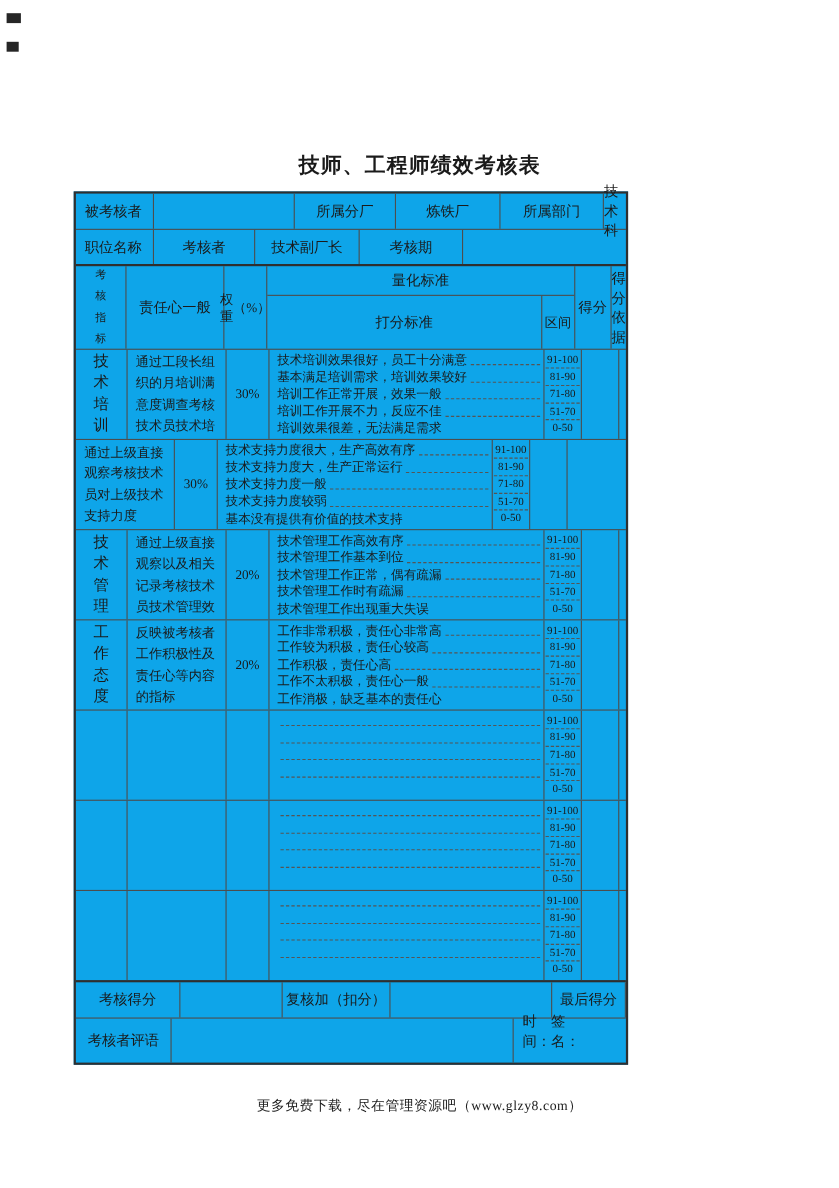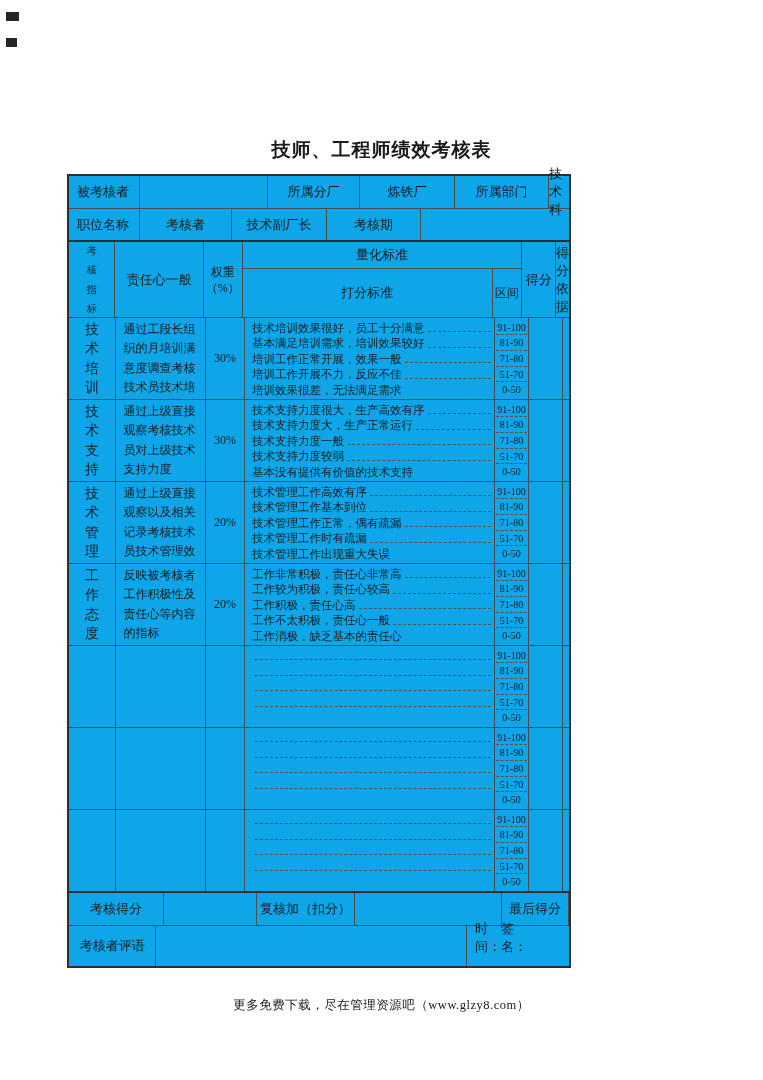--- a/index.html
+++ b/index.html
@@ -36,21 +36,21 @@
   .ic2 { width: 128px; justify-content: flex-start; padding-left: 10px; }
   .ic3 { width: 92px; }
   .ic4 { width: 95px; }
   .ic5 { width: 94px; }
   .ic6 { flex: 1; }
 
   
   .hdr { height: 76px; border-bottom: 1px solid #4d4d4d; font-size: 13px; }
   .hc-ind { width: 47px; }
   .hc-def { width: 90px; }
-  .hc-wt  { width: 39px; flex-direction: column; font-size: 12px; line-height: 16px; }
+  .hc-wt  { width: 39px; flex-direction: row; font-size: 12px; line-height: 16px; }
   .hc-quant-wrap { width: 284px; border-right: 1px solid #4d4d4d; display: flex; flex-direction: column; }
   .hc-quant-top { height: 27px; border-bottom: 1px solid #4d4d4d; display: flex; align-items: center; justify-content: center; }
   .hc-quant-bottom { flex: 1; display: flex; }
   .hc-std { width: 250px; border-right: 1px solid #4d4d4d; display: flex; align-items: center; justify-content: center; }
   .hc-rng { flex: 1; display: flex; align-items: center; justify-content: center; font-size: 12px; }
   .hc-score { width: 34px; }
   .hc-basis { flex: 1; border-right: none; }
 
   .vtext {
     display: inline-block; width: 1em; word-break: break-all;
@@ -171,23 +171,20 @@
       <div class="rngline">91-100</div>
       <div class="rngline">81-90</div>
       <div class="rngline">71-80</div>
       <div class="rngline">51-70</div>
       <div class="rngline">0-50</div>
     </div>
     <div class="c c-score"></div>
     <div class="c c-basis"></div>
   </div>
       <div class="trow">
-    <div class="c c-ind">
-      <span class="vtext">技术支持</span>
-    </div>
     <div class="c c-def">
       <span class="deftext">通过上级直接观察考核技术员对上级技术支持力度</span>
     </div>
     <div class="c c-wt">30%</div>
     <div class="c c-std">
       <div class="stdline">
             <span class="stdtxt">技术支持力度很大，生产高效有序</span>
             <span class="leader"></span>
           </div>
       <div class="stdline">

